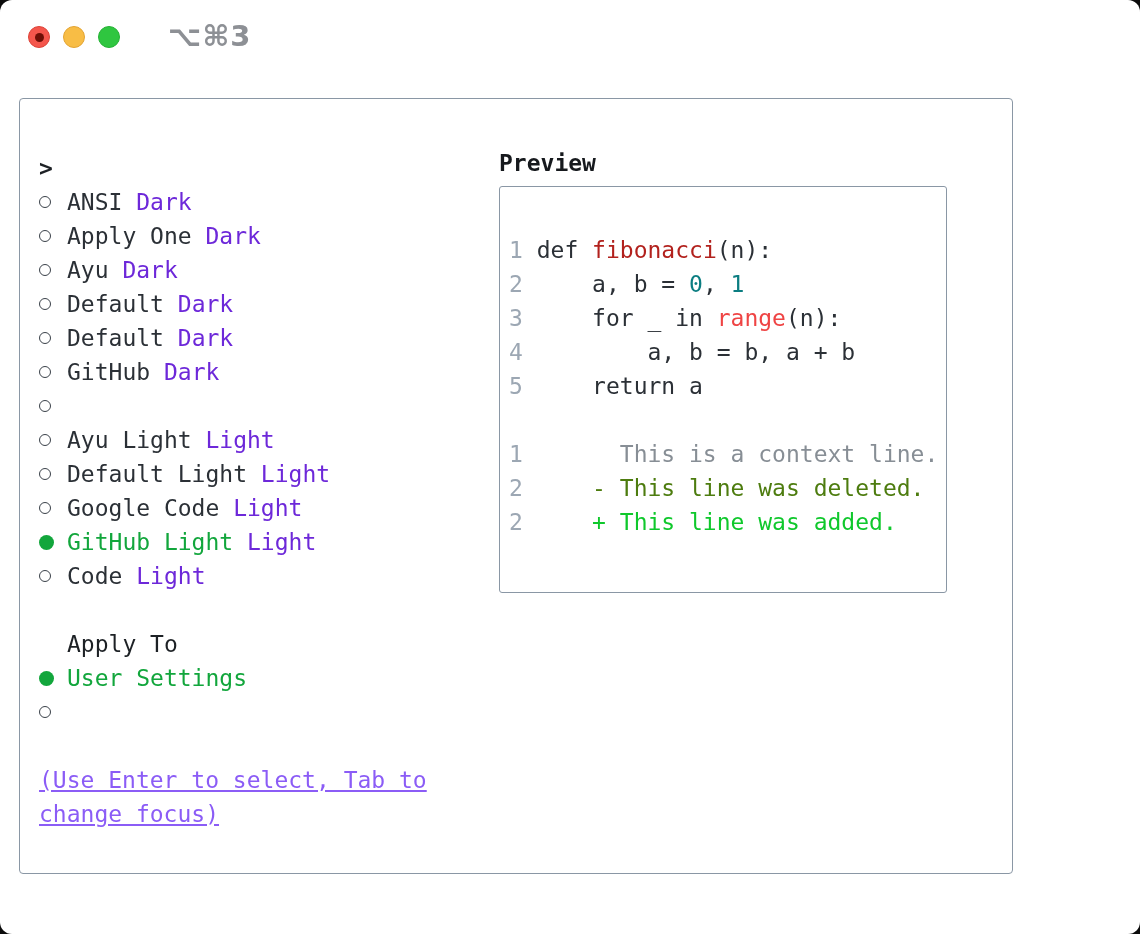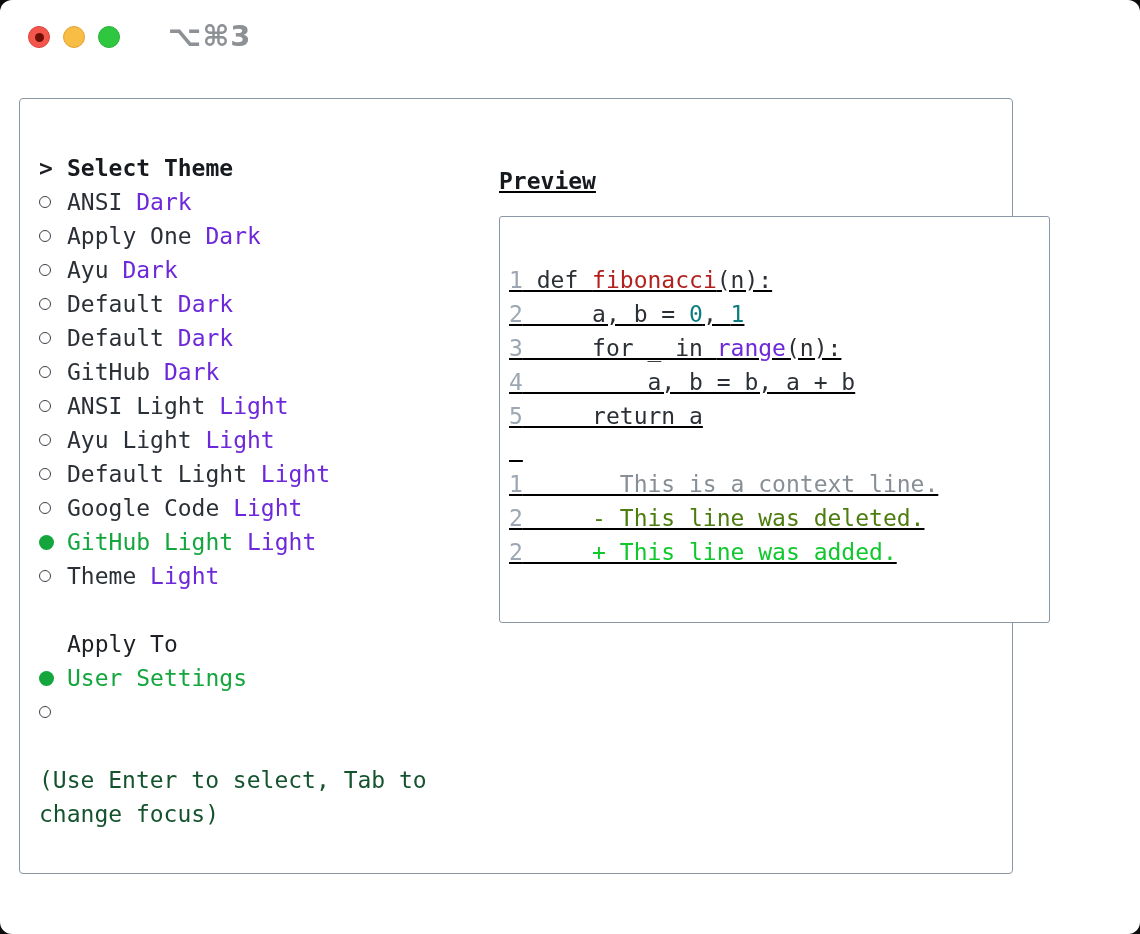--- a/index.html
+++ b/index.html
@@ -30,54 +30,54 @@
     font-family: "DejaVu Sans", "Liberation Sans", sans-serif;
     font-size: 29px; font-weight: 700; color: #8d9095; letter-spacing: 1px;
   }
 
   
   .main-box {
     position: absolute; left: 19px; top: 98px; width: 994px; height: 776px;
     border: 1.5px solid #8a97a5; border-radius: 4px; background: #ffffff;
   }
   .left-col  { position: absolute; left: 19px; top: 52px; }
-  .right-col { position: absolute; left: 479px; top: 65px; text-decoration: underline; }
+  .right-col { position: absolute; left: 479px; top: 47px; }
 
   .row { display: flex; align-items: center; height: 34px; font-size: 23px; color: #2b3036; white-space: pre; }
   .icon-cell { width: 28px; display: inline-flex; align-items: center; flex: none; }
   .prompt { font-weight: 700; color: #1d2125; }
   .panel-title { font-weight: 700; color: #16191d; }
   .radio-ring {
     width: 12px; height: 12px; border: 1.6px solid #3a4149; border-radius: 50%;
     display: inline-block;
   }
   .row.selected .radio-ring { width: 15px; height: 15px; border: none; background: #12a63c; }
   .row .name { color: #2b3036; }
   .row.selected .name { color: #12a63c; }
   .row .variant { color: #6d28d9; text-align: center; }
   .spacer { height: 34px; }
   .apply-header { padding-left: 28px; color: #1d2125; }
-  .hint { font-size: 23px; line-height: 34px; color: #14532d; white-space: pre; }
+  .hint { font-size: 23px; line-height: 34px; color: #8b5cf6; white-space: pre; text-decoration: underline; }
 
   
   .preview-box {
-    margin-top: 18px; width: 551px; height: 407px;
+    margin-top: 6px; width: 448px; height: 407px;
     border: 1.5px solid #8a97a5; border-radius: 3px; background: #ffffff;
     overflow: hidden;
   }
   .code-pre {
     padding: 46px 8px 0 9px; font-size: 23px; line-height: 34px; white-space: pre;
     font-family: "DejaVu Sans Mono", "Liberation Mono", monospace;
   }
   .code-line { height: 34px; }
   .tk-ln   { color: #9ca7b3; }
   .tk-code { color: #2b3036; }
   .tk-fn   { color: #b2211d; }
   .tk-num  { color: #0b7d81; }
-  .tk-bi   { color: #6d28d9; }
+  .tk-bi   { color: #ef4444; }
   .tk-ctx  { color: #878e95; }
   .tk-del  { color: #4d7c0f; }
   .tk-add  { color: #0fc82c; }
 </style>
 </head>
 <body>
 
 <div class="screen">
   <div class="window">
 
@@ -86,21 +86,20 @@
       <span class="tl yellow"></span>
       <span class="tl green"></span>
       <span class="shortcut">⌥⌘3</span>
     </div>
 
     <div class="main-box">
 
       <div class="left-col">
         <div class="row">
           <span class="icon-cell prompt">&gt;</span>
-          <span class="panel-title">Select Theme</span>
         </div>
 
         <div id="theme-list">
             <div class="row list-row">
     <span class="icon-cell"><span class="radio-ring"></span></span>
     <span class="label"><span class="name">ANSI</span><span class="variant"> Dark</span></span>
   </div>
             <div class="row list-row">
     <span class="icon-cell"><span class="radio-ring"></span></span>
     <span class="label"><span class="name">Apply One</span><span class="variant"> Dark</span></span>
@@ -116,41 +115,40 @@
             <div class="row list-row">
     <span class="icon-cell"><span class="radio-ring"></span></span>
     <span class="label"><span class="name">Default</span><span class="variant"> Dark</span></span>
   </div>
             <div class="row list-row">
     <span class="icon-cell"><span class="radio-ring"></span></span>
     <span class="label"><span class="name">GitHub</span><span class="variant"> Dark</span></span>
   </div>
             <div class="row list-row">
     <span class="icon-cell"><span class="radio-ring"></span></span>
-    <span class="label"><span class="name">ANSI Light</span><span class="variant"> Light</span></span>
   </div>
             <div class="row list-row">
     <span class="icon-cell"><span class="radio-ring"></span></span>
     <span class="label"><span class="name">Ayu Light</span><span class="variant"> Light</span></span>
   </div>
             <div class="row list-row">
     <span class="icon-cell"><span class="radio-ring"></span></span>
     <span class="label"><span class="name">Default Light</span><span class="variant"> Light</span></span>
   </div>
             <div class="row list-row">
     <span class="icon-cell"><span class="radio-ring"></span></span>
     <span class="label"><span class="name">Google Code</span><span class="variant"> Light</span></span>
   </div>
             <div class="row list-row selected">
     <span class="icon-cell"><span class="radio-ring"></span></span>
     <span class="label"><span class="name">GitHub Light</span><span class="variant"> Light</span></span>
   </div>
             <div class="row list-row">
     <span class="icon-cell"><span class="radio-ring"></span></span>
-    <span class="label"><span class="name">Theme</span><span class="variant"> Light</span></span>
+    <span class="label"><span class="name">Code</span><span class="variant"> Light</span></span>
   </div>
           </div>
 
         <div class="spacer"></div>
 
         <div class="row apply-header">
           <span>Apply To</span>
         </div>
 
         <div id="apply-list">

